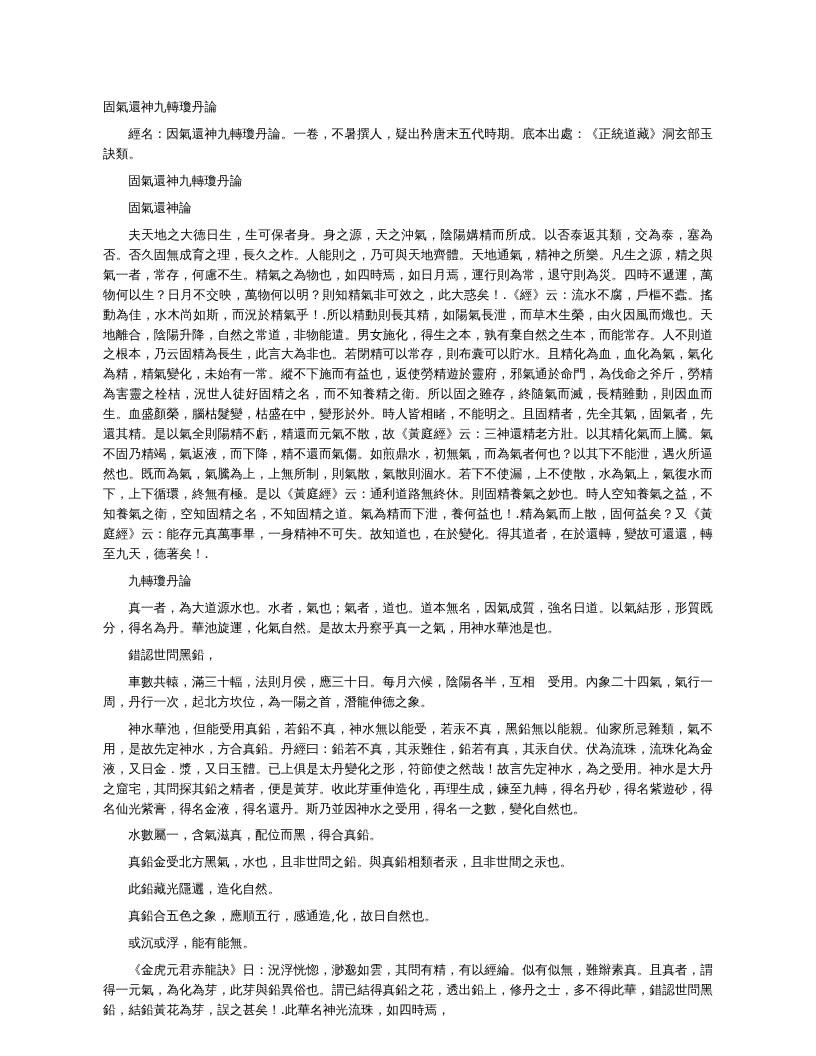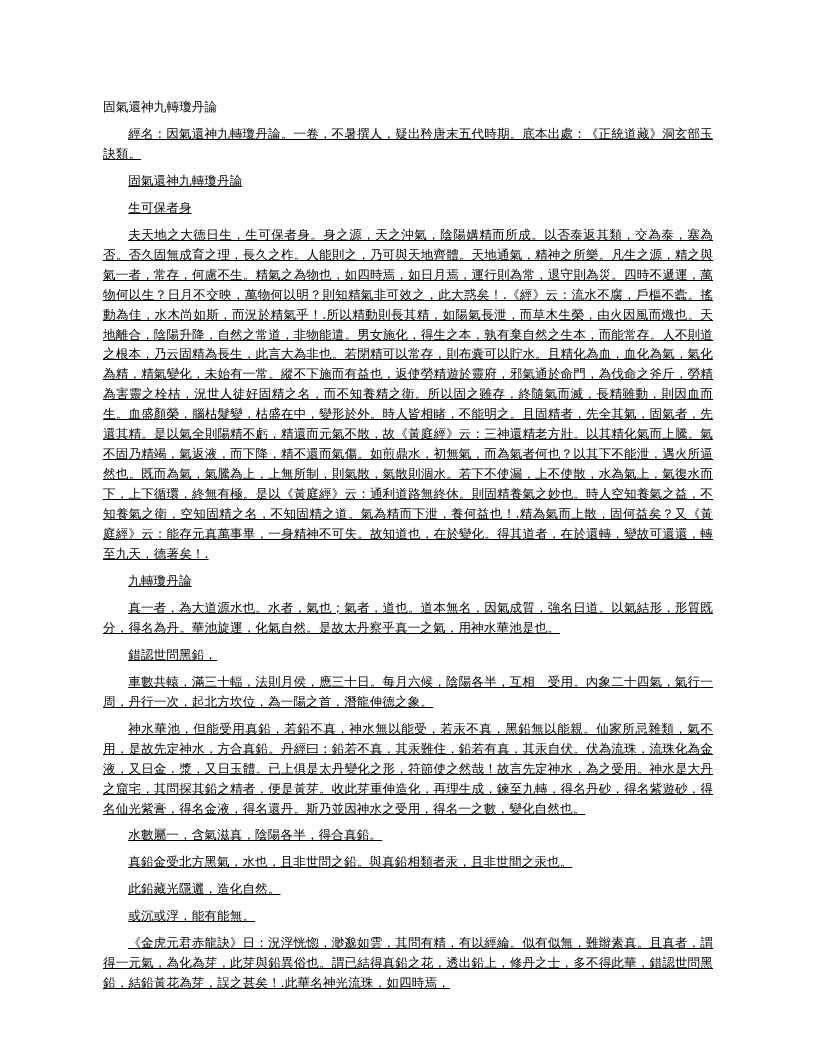--- a/index.html
+++ b/index.html
@@ -35,59 +35,59 @@
     text-justify: inter-character;
     text-align-last: left;
     letter-spacing: 0.1px;
     word-break: break-all;
     overflow-wrap: break-word;
     font-weight: normal;
     color: #000;
   }
   p.indent {
     text-indent: 25.2px;
-    text-decoration: underline;
   }
   p.noindent {
     text-indent: 0;
   }
 </style>
 </head>
 <body>
 
 <div class="page">
   <div class="textblock">
 
     <p class="noindent">固氣還神九轉瓊丹論</p>
 
     <p class="indent">經名：因氣還神九轉瓊丹論。一卷，不暑撰人，疑出矜唐末五代時期。底本出處：《正統道藏》洞玄部玉訣類。</p>
 
     <p class="indent">固氣還神九轉瓊丹論</p>
 
-    <p class="indent">生可保者身</p>
+    <p class="indent">固氣還神論</p>
 
     <p class="indent">夫天地之大德日生，生可保者身。身之源，天之沖氣，陰陽媾精而所成。以否泰返其類，交為泰，塞為否。否久固無成育之理，長久之柞。人能則之，乃可與天地齊體。天地通氣，精神之所樂。凡生之源，精之與氣一者，常存，何慮不生。精氣之為物也，如四時焉，如日月焉，運行則為常，退守則為災。四時不遞運，萬物何以生？日月不交映，萬物何以明？則知精氣非可效之，此大惑矣！.《經》云：流水不腐，戶樞不蠹。搖動為佳，水木尚如斯，而況於精氣乎！.所以精動則長其精，如陽氣長泄，而草木生榮，由火因風而熾也。天地離合，陰陽升降，自然之常道，非物能遣。男女施化，得生之本，孰有棄自然之生本，而能常存。人不則道之根本，乃云固精為長生，此言大為非也。若閉精可以常存，則布囊可以貯水。且精化為血，血化為氣，氣化為精，精氣變化，未始有一常。縱不下施而有益也，返使勞精遊於靈府，邪氣通於命門，為伐命之斧斤，勞精為害靈之栓桔，況世人徒好固精之名，而不知養精之衛。所以固之雖存，終隨氣而滅，長精雖動，則因血而生。血盛顏榮，腦枯髮變，枯盛在中，變形於外。時人皆相睹，不能明之。且固精者，先全其氣，固氣者，先還其精。是以氣全則陽精不虧，精還而元氣不散，故《黃庭經》云：三神還精老方壯。以其精化氣而上騰。氣不固乃精竭，氣返液，而下降，精不還而氣傷。如煎鼎水，初無氣，而為氣者何也？以其下不能泄，遇火所逼然也。既而為氣，氣騰為上，上無所制，則氣散，氣散則涸水。若下不使漏，上不使散，水為氣上，氣復水而下，上下循環，終無有極。是以《黃庭經》云：通利道路無終休。則固精養氣之妙也。時人空知養氣之益，不知養氣之衛，空知固精之名，不知固精之道。氣為精而下泄，養何益也！.精為氣而上散，固何益矣？又《黃庭經》云：能存元真萬事畢，一身精神不可失。故知道也，在於變化。得其道者，在於還轉，變故可還還，轉至九天，德著矣！.</p>
 
     <p class="indent">九轉瓊丹論</p>
 
 
     <p class="indent">真一者，為大道源水也。水者，氣也；氣者，道也。道本無名，因氣成質，強名日道。以氣結形，形質既分，得名為丹。華池旋運，化氣自然。是故太丹察乎真一之氣，用神水華池是也。</p>
 
     <p class="indent">錯認世問黑鉛，</p>
 
     <p class="indent">車數共轅，滿三十輻，法則月侯，應三十日。每月六候，陰陽各半，互相　受用。內象二十四氣，氣行一周，丹行一次，起北方坎位，為一陽之首，潛龍伸德之象。</p>
 
 
     <p class="indent">神水華池，但能受用真鉛，若鉛不真，神水無以能受，若汞不真，黑鉛無以能親。仙家所忌雜類，氣不用，是故先定神水，方合真鉛。丹經曰：鉛若不真，其汞難住，鉛若有真，其汞自伏。伏為流珠，流珠化為金液，又日金．漿，又日玉體。已上俱是太丹變化之形，符節使之然哉！故言先定神水，為之受用。神水是大丹之窟宅，其問探其鉛之精者，便是黃芽。收此芽重伸造化，再理生成，鍊至九轉，得名丹砂，得名紫遊砂，得名仙光紫膏，得名金液，得名還丹。斯乃並因神水之受用，得名一之數，變化自然也。</p>
 
-    <p class="indent">水數屬一，含氣滋真，陰陽各半，得合真鉛。</p>
+    <p class="indent">水數屬一，含氣滋真，配位而黑，得合真鉛。</p>
 
     <p class="indent">真鉛金受北方黑氣，水也，且非世問之鉛。與真鉛相類者汞，且非世間之汞也。</p>
 
     <p class="indent">此鉛藏光隱邐，造化自然。</p>
 
+    <p class="indent">真鉛合五色之象，應順五行，感通造,化，故日自然也。</p>
 
     <p class="indent">或沉或浮，能有能無。</p>
 
     <p class="indent">《金虎元君赤龍訣》日：況浮恍惚，渺邈如雲，其問有精，有以經綸。似有似無，難辮素真。且真者，謂得一元氣，為化為芽，此芽與鉛異俗也。謂已結得真鉛之花，透出鉛上，修丹之士，多不得此華，錯認世問黑鉛，結鉛黃花為芽，誤之甚矣！.此華名神光流珠，如四時焉，</p>
 
   </div>
 </div>
 
 </body></html>

